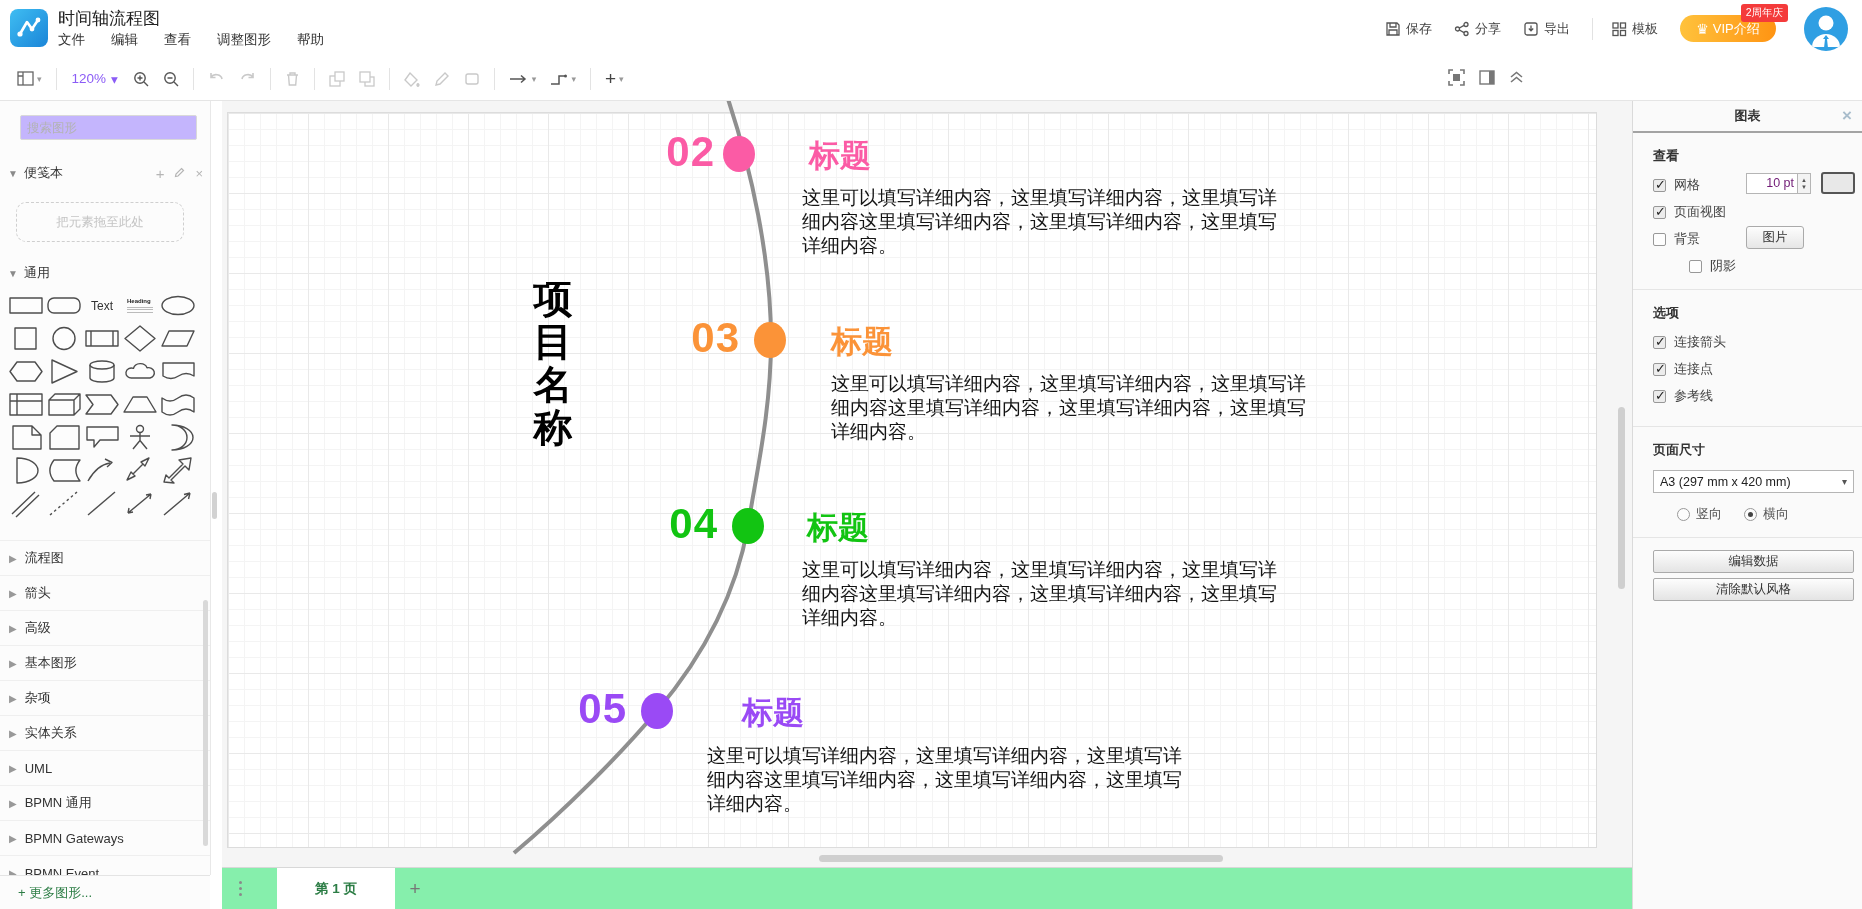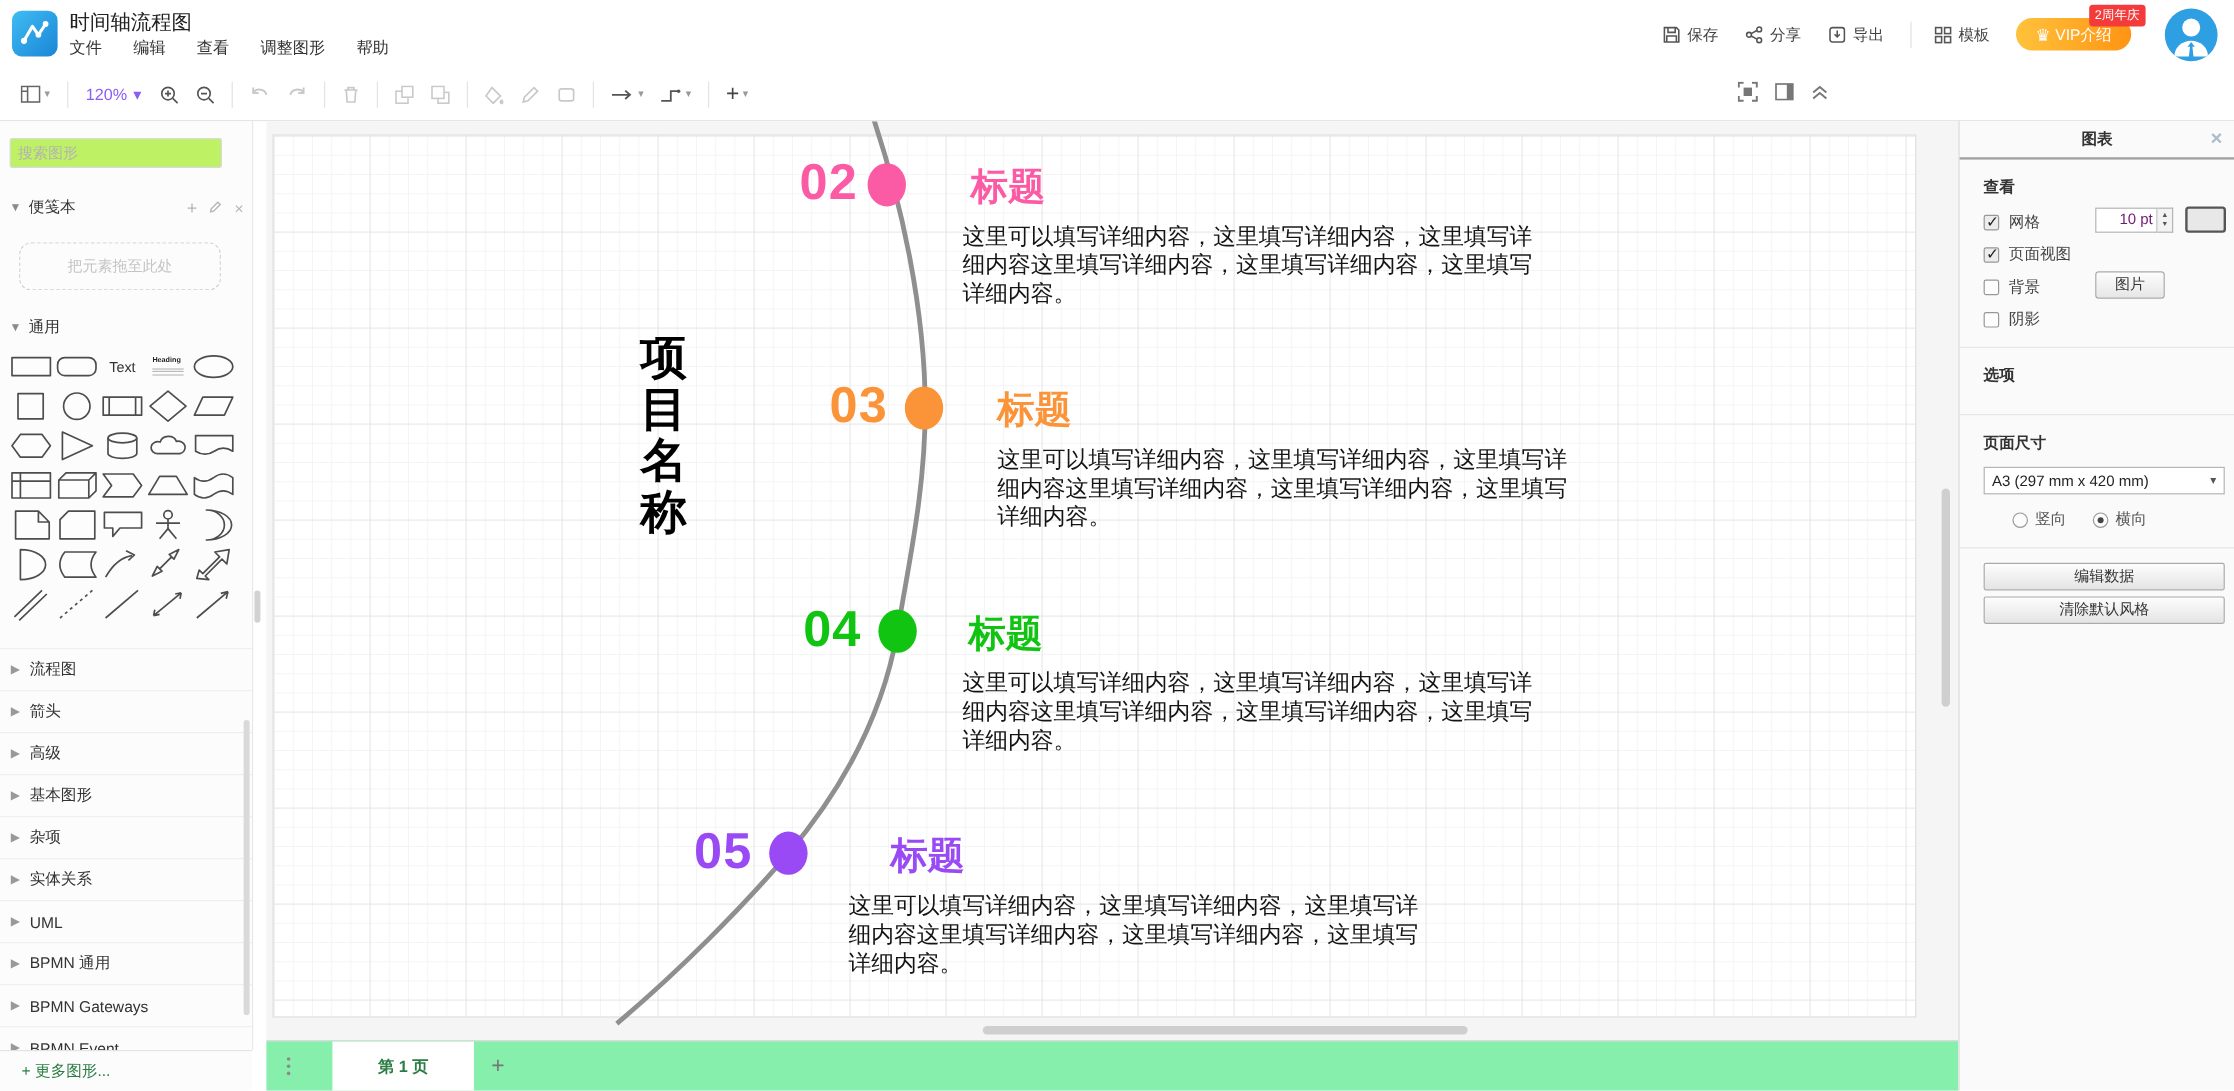--- a/index.html
+++ b/index.html
@@ -33,21 +33,21 @@
   .tb { display:flex; align-items:center; gap:3px; color:#666; padding:4px 7px; border-radius:2px; }
   .tb.dis { color:#c9c9c9; }
   .tb .car { font-size:9px; color:#999; }
   .tb-sep { width:1px; height:22px; background:#e3e3e3; margin:0 7px; }
   .tb-zoom { font-size:13.5px; color:#8b5cf6; display:flex; gap:5px; align-items:center; padding:4px 8px; }
   .tb-right { position:absolute; right:8px; top:57px; height:44px; display:flex; align-items:center; gap:14px; color:#777; }
 
   
   .sidebar { position:absolute; left:0; top:101px; width:211px; height:774px; background:#fcfcfc;
              border-right:1px solid #e8e8e8; font-size:13px; }
-  .search-wrap { position:absolute; left:8px; top:14px; width:177px; height:25px; background:#bef264;
+  .search-wrap { position:absolute; left:20px; top:14px; width:177px; height:25px; background:#c4b5fd;
                  border:1px solid #d9d9d9; border-radius:2px; display:flex; align-items:center; }
   .search-wrap input { flex:1; border:0; outline:0; padding:0 6px; font-size:12.5px; color:#333; background:transparent; }
   .search-wrap input::placeholder { color:#b3b3b3; }
   .search-wrap svg { margin-right:6px; }
   .sec-head { display:flex; align-items:center; gap:6px; color:#333; }
   .caret-d { color:#8a8a8a; font-size:10px; }
   .caret-r { color:#999; font-size:10px; }
   .scratch-head { position:absolute; left:8px; top:63px; width:195px; }
   .scratch-tools { margin-left:auto; display:flex; gap:10px; color:#b5b5b5; font-size:13px; align-items:center; }
   .dropzone { position:absolute; left:16px; top:101px; width:168px; height:40px; border:1.5px dashed #cfcfcf;
@@ -633,28 +633,42 @@
       </div>
       <div class="p-row">
         <span class="cb checked"></span>
         <span>页面视图</span>
       </div>
       <div class="p-row">
         <span class="cb"></span>
         <span>背景</span>
         <span class="mini-btn">图片</span>
       </div>
-      <div class="p-row" style="margin-bottom:2px;">
+      <div class="p-row" style="margin-bottom:2px;margin-left:36px;">
         <span class="cb"></span>
         <span>阴影</span>
       </div>
     </div>
 
     <div class="p-sec">
       <div class="p-title">选项</div>
+      <div id="option-rows">
+          <div class="p-row">
+            <span class="cb checked"></span>
+            <span>连接箭头</span>
+          </div>
+          <div class="p-row">
+            <span class="cb checked"></span>
+            <span>连接点</span>
+          </div>
+          <div class="p-row">
+            <span class="cb checked"></span>
+            <span>参考线</span>
+          </div>
+        </div>
     </div>
 
     <div class="p-sec">
       <div class="p-title">页面尺寸</div>
       <div class="pg-select">
         <span>A3 (297 mm x 420 mm)</span>
         <span style="font-size:10px;color:#555;">▾</span>
       </div>
       <div class="radio-row" id="orient-row">
           <span class="radio"></span>

